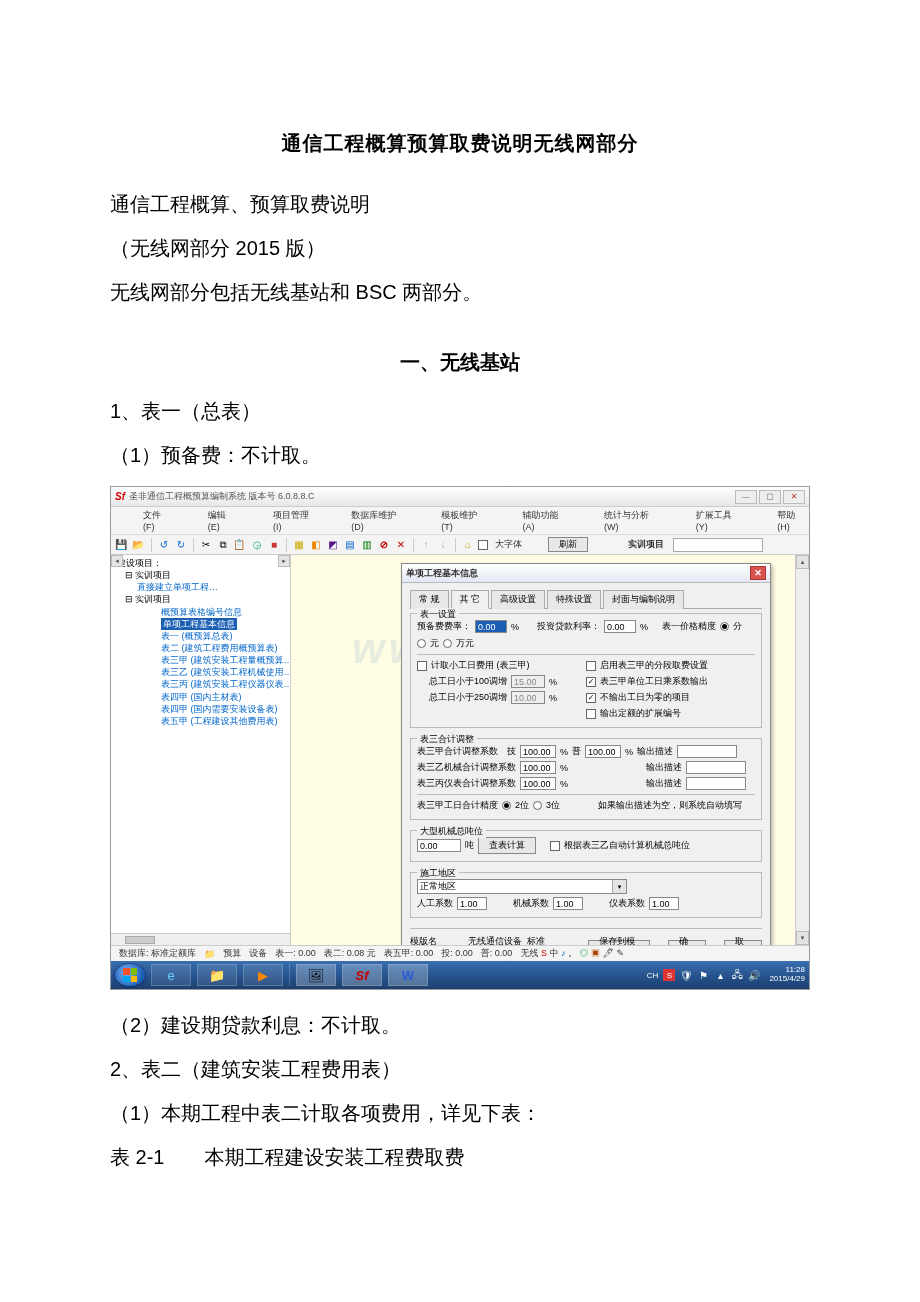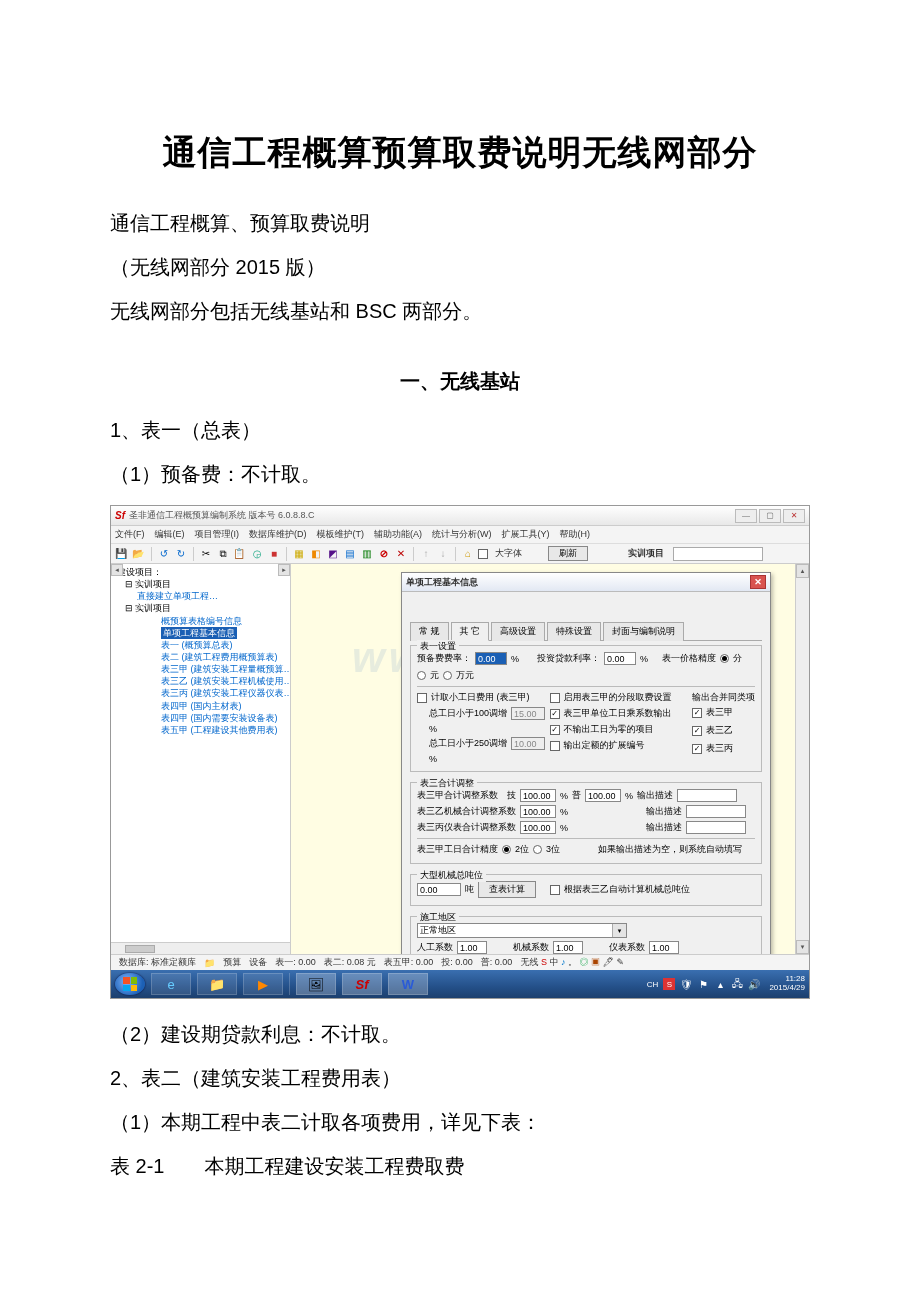--- a/index.html
+++ b/index.html
@@ -5,21 +5,21 @@
   * { box-sizing: border-box; margin: 0; padding: 0; }
   body {
     background: #fff;
     font-family: "Microsoft YaHei", "SimSun", Arial, sans-serif;
     width: 920px;
     margin: 0 auto;
     padding: 130px 110px 60px 110px;
     color: #000;
   }
   .doc-title {
-    font-size: 34px;
+    font-size: 20px;
     font-weight: bold;
     text-align: center;
     margin-bottom: 26px;
     letter-spacing: 1px;
   }
   .para {
     font-size: 20px;
     line-height: 2.1;
     margin-bottom: 2px;
   }
@@ -54,21 +54,21 @@
   .winbtn.close { color:#b33;}
   .menubar {
     background:#f4f4f4;
     border-bottom:1px solid #ddd;
     padding:2px 4px;
     font-size:9px;
     color:#333;
     display:flex;
     gap:10px;
   }
-  .menubar span{cursor:default;}
+  .menubar span{cursor:default;margin-left:28px;}
   .toolbar {
     background:#f4f4f4;
     border-bottom:1px solid #ccc;
     padding:2px 4px;
     display:flex;
     align-items:center;
     gap:3px;
     font-size:9px;
   }
   .tbicon { width:14px; height:14px; display:inline-flex; align-items:center; justify-content:center; border:1px solid transparent; font-size:10px;}
@@ -116,21 +116,21 @@
     border-bottom:1px solid #bbb;
     padding:2px 4px;
     display:flex;
     align-items:center;
     color:#333;
     font-weight:bold;
     font-size:9px;
   }
   .dlg-title .dlg-x{ margin-left:auto; width:16px;height:14px;background:#d9534f;color:#fff;display:flex;align-items:center;justify-content:center;font-size:9px;border:1px solid #a33;}
   .dlg-body{ padding:6px 8px 8px 8px;}
-  .tabs{ display:flex; border-bottom:1px solid #aaa; margin-bottom:4px;margin-top:23px;}
+  .tabs{ display:flex; border-bottom:1px solid #aaa; margin-bottom:4px;}
   .tab{ padding:2px 8px; border:1px solid #aaa; border-bottom:none; background:#e8e8e8; margin-right:2px; font-size:9px; position:relative; top:1px;}
   .tab.sel{ background:#f0f0f0; border-bottom:1px solid #f0f0f0;}
   .groupbox{ border:1px solid #bbb; padding:6px 6px 4px 6px; margin-bottom:10px; position:relative;}
   .grouplabel{ position:absolute; top:-6px; left:6px; background:#f0f0f0; padding:0 3px; font-size:9px;}
   .row{ display:flex; align-items:center; gap:4px; margin-bottom:3px; font-size:9px; flex-wrap:wrap;}
   .row label{ white-space:nowrap;}
   .txtbox{ border:1px solid #888; background:#fff; height:13px; padding:0 2px; font-size:9px; display:inline-flex; align-items:center;}
   .txtbox.sel{ background:#1a5fb4; color:#fff;}
   .chk{ width:10px; height:10px; border:1px solid #666; background:#fff; display:inline-flex; align-items:center; justify-content:center; font-size:8px; line-height:1;}
   .chk.on::after{ content:"✓"; color:#000; font-size:8px;}
@@ -345,35 +345,20 @@
                   </div>
                 <div class="row">
                     <span class="chk on"></span>
                     <label>不输出工日为零的项目</label>
                   </div>
                 <div class="row">
                     <span class="chk"></span>
                     <label>输出定额的扩展编号</label>
                   </div>
               </div>
-              <div class="rcol sidecol">
-                <label>输出合并同类项</label>
-                <div class="row">
-                    <span class="chk on"></span>
-                    <label>表三甲</label>
-                  </div>
-                <div class="row">
-                    <span class="chk on"></span>
-                    <label>表三乙</label>
-                  </div>
-                <div class="row">
-                    <span class="chk on"></span>
-                    <label>表三丙</label>
-                  </div>
-              </div>
             </div>
           </div>
 
           <div class="groupbox">
             <span class="grouplabel">表三合计调整</span>
             <div class="row">
               <label>表三甲合计调整系数　技</label>
               <span class="txtbox" style="width:36px">100.00</span>
                 <span>%</span>
               <label>普</label>

